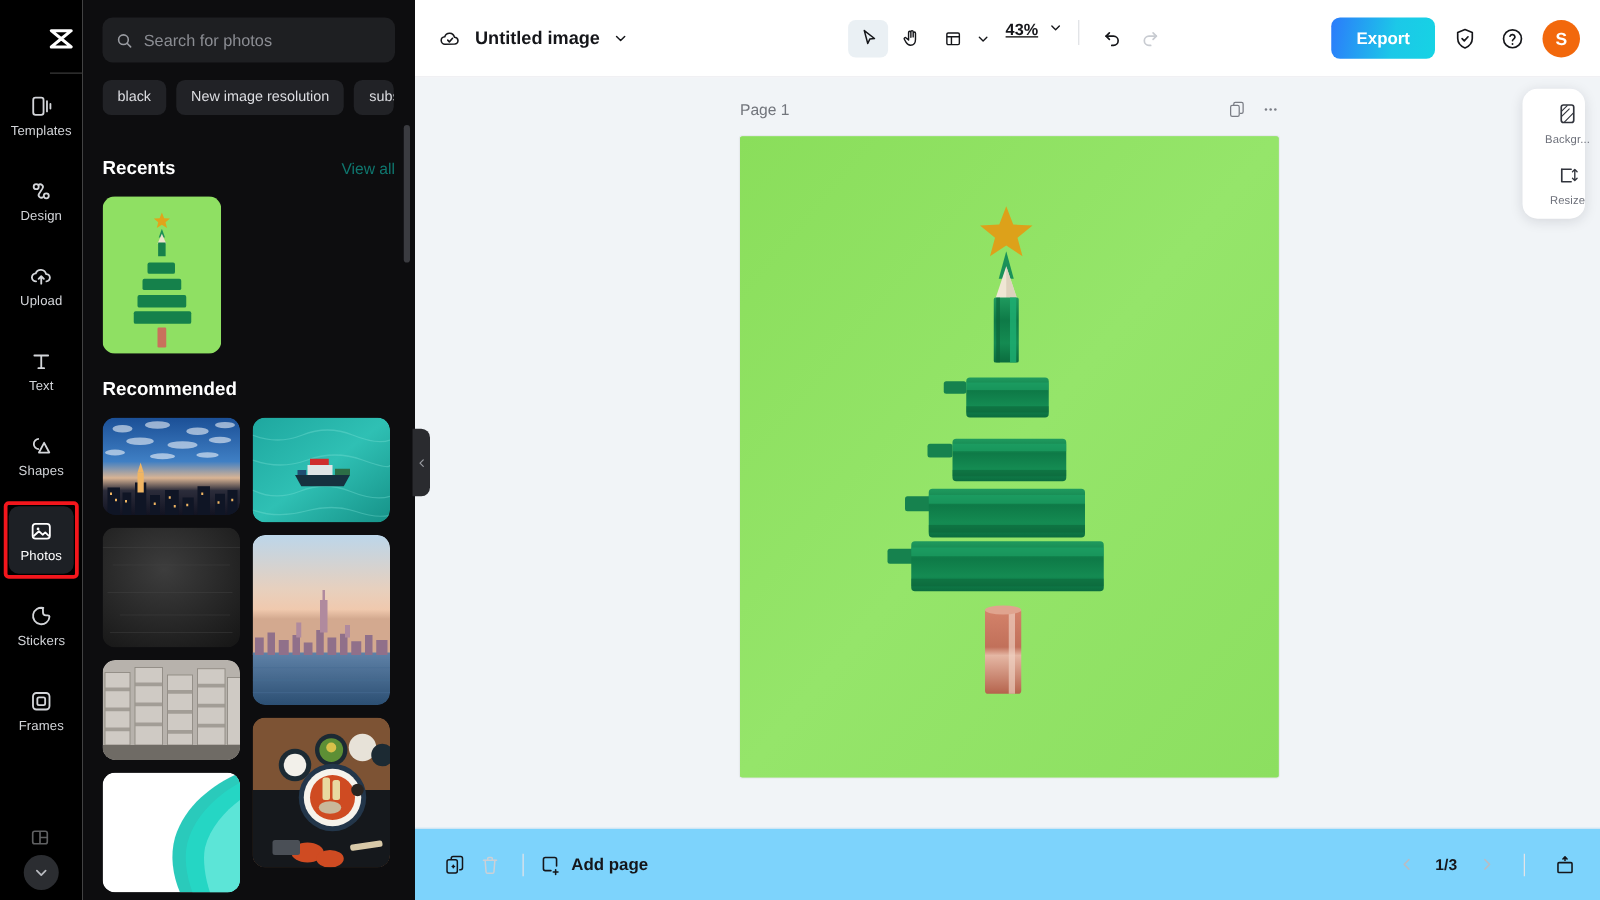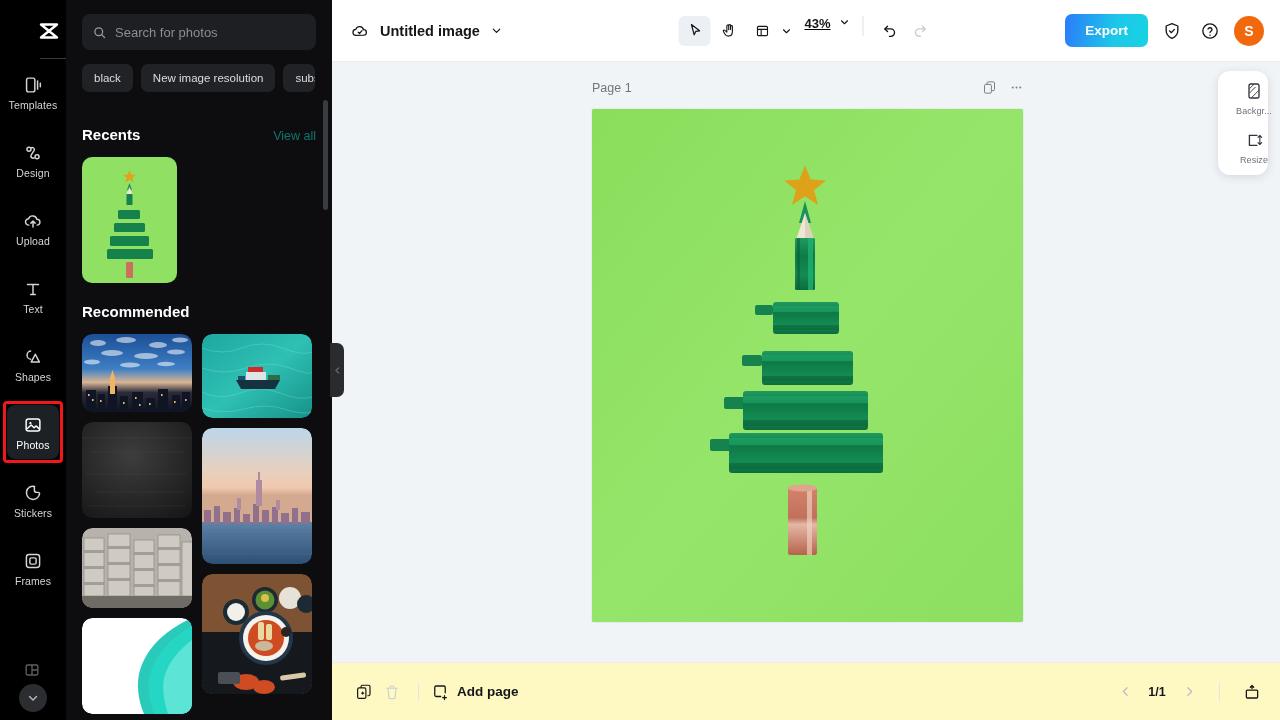--- a/index.html
+++ b/index.html
@@ -140,21 +140,21 @@
     position: absolute; right: 12px; top: 9px; width: 50px; border-radius: 12px;
     background: #ffffff; box-shadow: 0 2px 10px rgba(20,24,36,.13);
     padding: 10px 0 10px; display: flex; flex-direction: column; align-items: center; gap: 14px;
     z-index: 6;
   }
   .float-item { display: flex; flex-direction: column; align-items: center; gap: 5px;
     cursor: pointer; width: 50px; padding-left: 22px; }
   .float-label { font-size: 9px; color: #6d707a; letter-spacing: .1px; }
 
   .bottombar {
-    height: 58px; flex: 0 0 58px; background: #fef9c3; border-top: 1px solid #ebecef;
+    height: 58px; flex: 0 0 58px; background: #7dd3fc; border-top: 1px solid #ebecef;
     display: flex; align-items: center; padding: 0 14px 0 18px;
   }
   .bb-sep { width: 1px; height: 18px; background: #e2e4e8; margin: 0 12px; }
   .add-page { display: flex; align-items: center; gap: 8px; cursor: pointer; }
   .add-page-label { font-size: 13.5px; font-weight: bold; color: #15161a; }
   .bb-right { margin-left: auto; display: flex; align-items: center; gap: 6px; }
   .page-count { font-size: 12.5px; font-weight: bold; color: #15161a; min-width: 28px; text-align: center; }
   .nav-arrow { width: 24px; height: 24px; display: flex; align-items: center;
     justify-content: center; cursor: pointer; }
 
@@ -748,21 +748,21 @@
         </span>
         <span class="add-page-label">Add page</span>
       </span>
 
       <span class="bb-right">
         <span class="nav-arrow">
           <svg width="13" height="13" viewBox="0 0 24 24" fill="none" stroke="#b9bcc3" stroke-width="2.2" stroke-linecap="round" stroke-linejoin="round">
             <path d="M15 5 8 12l7 7"></path>
           </svg>
         </span>
-        <span class="page-count">1/1</span>
+        <span class="page-count">1/3</span>
         <span class="nav-arrow">
           <svg width="13" height="13" viewBox="0 0 24 24" fill="none" stroke="#b9bcc3" stroke-width="2.2" stroke-linecap="round" stroke-linejoin="round">
             <path d="M9 5l7 7-7 7"></path>
           </svg>
         </span>
         <span class="bb-sep"></span>
         <span class="icon-btn">
           <svg width="18" height="18" viewBox="0 0 24 24" fill="none" stroke="#15161a" stroke-width="1.7" stroke-linecap="round" stroke-linejoin="round">
             <rect x="4.5" y="9.5" width="15" height="10.5" rx="1.2"></rect>
             <path d="M12 7.2V3.4M9.8 5.6 12 3.4l2.2 2.2"></path>

